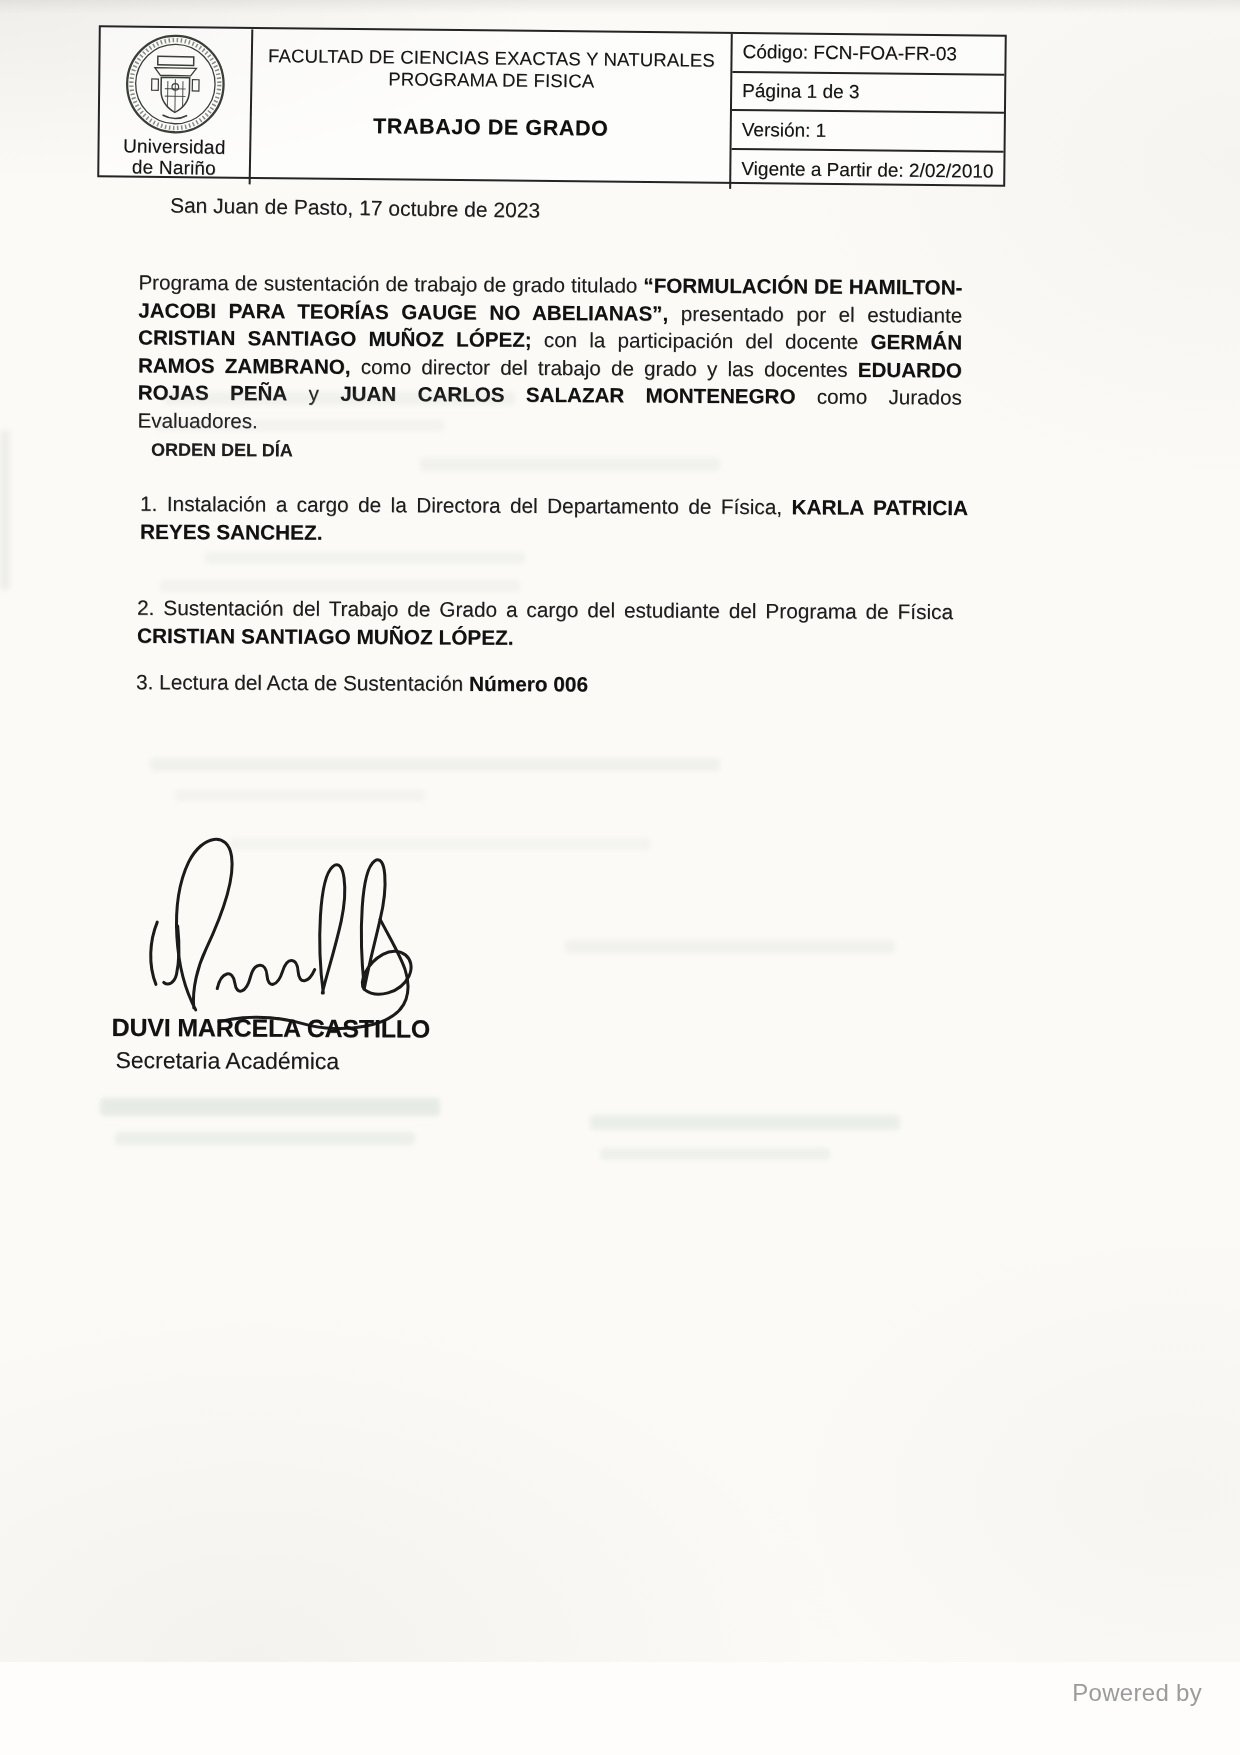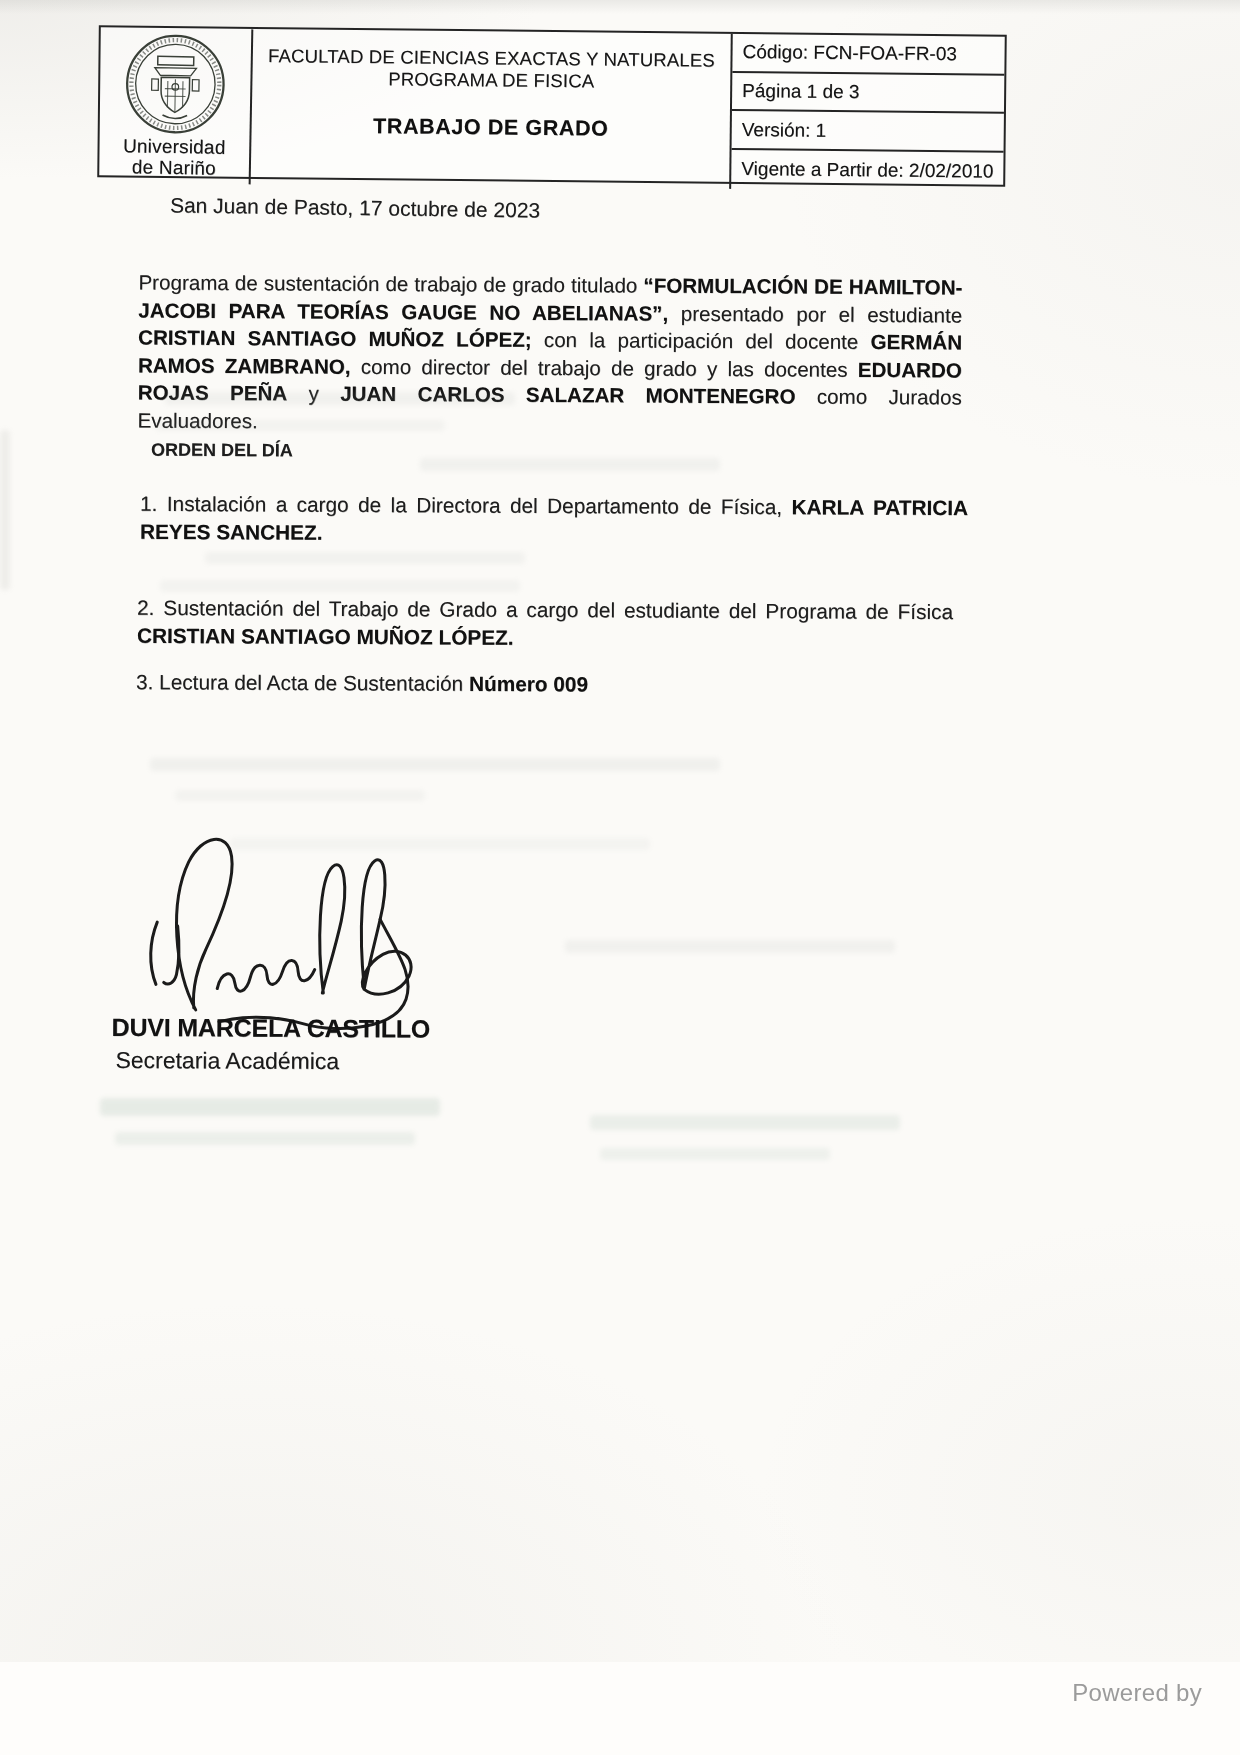--- a/index.html
+++ b/index.html
@@ -127,21 +127,21 @@
   <div class="date-line scan-text">San Juan de Pasto, 17 octubre de 2023</div>
 
   <p class="para scan-text"><span>Programa de sustentación de trabajo de grado titulado </span><b>“FORMULACIÓN DE HAMILTON-JACOBI PARA TEORÍAS GAUGE NO ABELIANAS”,</b><span> presentado por el estudiante </span><b>CRISTIAN SANTIAGO MUÑOZ LÓPEZ;</b><span> con la participación del docente </span><b>GERMÁN RAMOS ZAMBRANO,</b><span> como director del trabajo de grado y las docentes </span><b>EDUARDO ROJAS PEÑA</b><span> y </span><b>JUAN CARLOS SALAZAR MONTENEGRO</b><span> como Jurados Evaluadores.</span></p>
 
   <h3 class="orden scan-text">ORDEN DEL DÍA</h3>
 
   <p class="item item1 scan-text"><span>1. Instalación a cargo de la Directora del Departamento de Física, </span><b>KARLA PATRICIA REYES SANCHEZ.</b></p>
 
   <p class="item item2 scan-text"><span>2. Sustentación del Trabajo de Grado a cargo del estudiante del Programa de Física </span><b>CRISTIAN SANTIAGO MUÑOZ LÓPEZ.</b></p>
 
-  <p class="item item3 scan-text"><span>3. Lectura del Acta de Sustentación </span><b>Número 009</b></p>
+  <p class="item item3 scan-text"><span>3. Lectura del Acta de Sustentación </span><b>Número 006</b></p>
 
   <div class="sig-block">
     <svg class="sig-svg" width="292" height="224" viewBox="0 0 300 230">
       <g stroke="#1b1b1b" stroke-width="3.1" fill="none" stroke-linecap="round">
         <path d="M34 118 C 26 138 25 162 33 182"></path>
         <path d="M55 122 C 57 140 57 158 54 172 C 52 180 46 184 41 180"></path>
         <path d="M74 208 C 52 168 46 98 66 56 C 80 28 106 24 110 50 C 114 76 98 116 84 146 C 76 163 70 186 72 206"></path>
         <path d="M96 186 C 100 168 112 166 114 180 C 116 194 126 190 130 174 C 134 158 146 158 147 172 C 148 186 158 184 163 168 C 168 152 178 154 179 168 C 180 182 190 180 196 166"></path>
         <path d="M205 190 C 198 140 200 72 214 60 C 226 50 230 82 223 116 C 216 148 208 172 204 190"></path>
         <path d="M247 184 C 241 128 243 64 257 54 C 269 46 271 80 263 114 C 256 145 250 168 247 186 C 260 196 284 190 293 172 C 301 154 284 140 266 150 C 250 159 241 178 247 186"></path>

